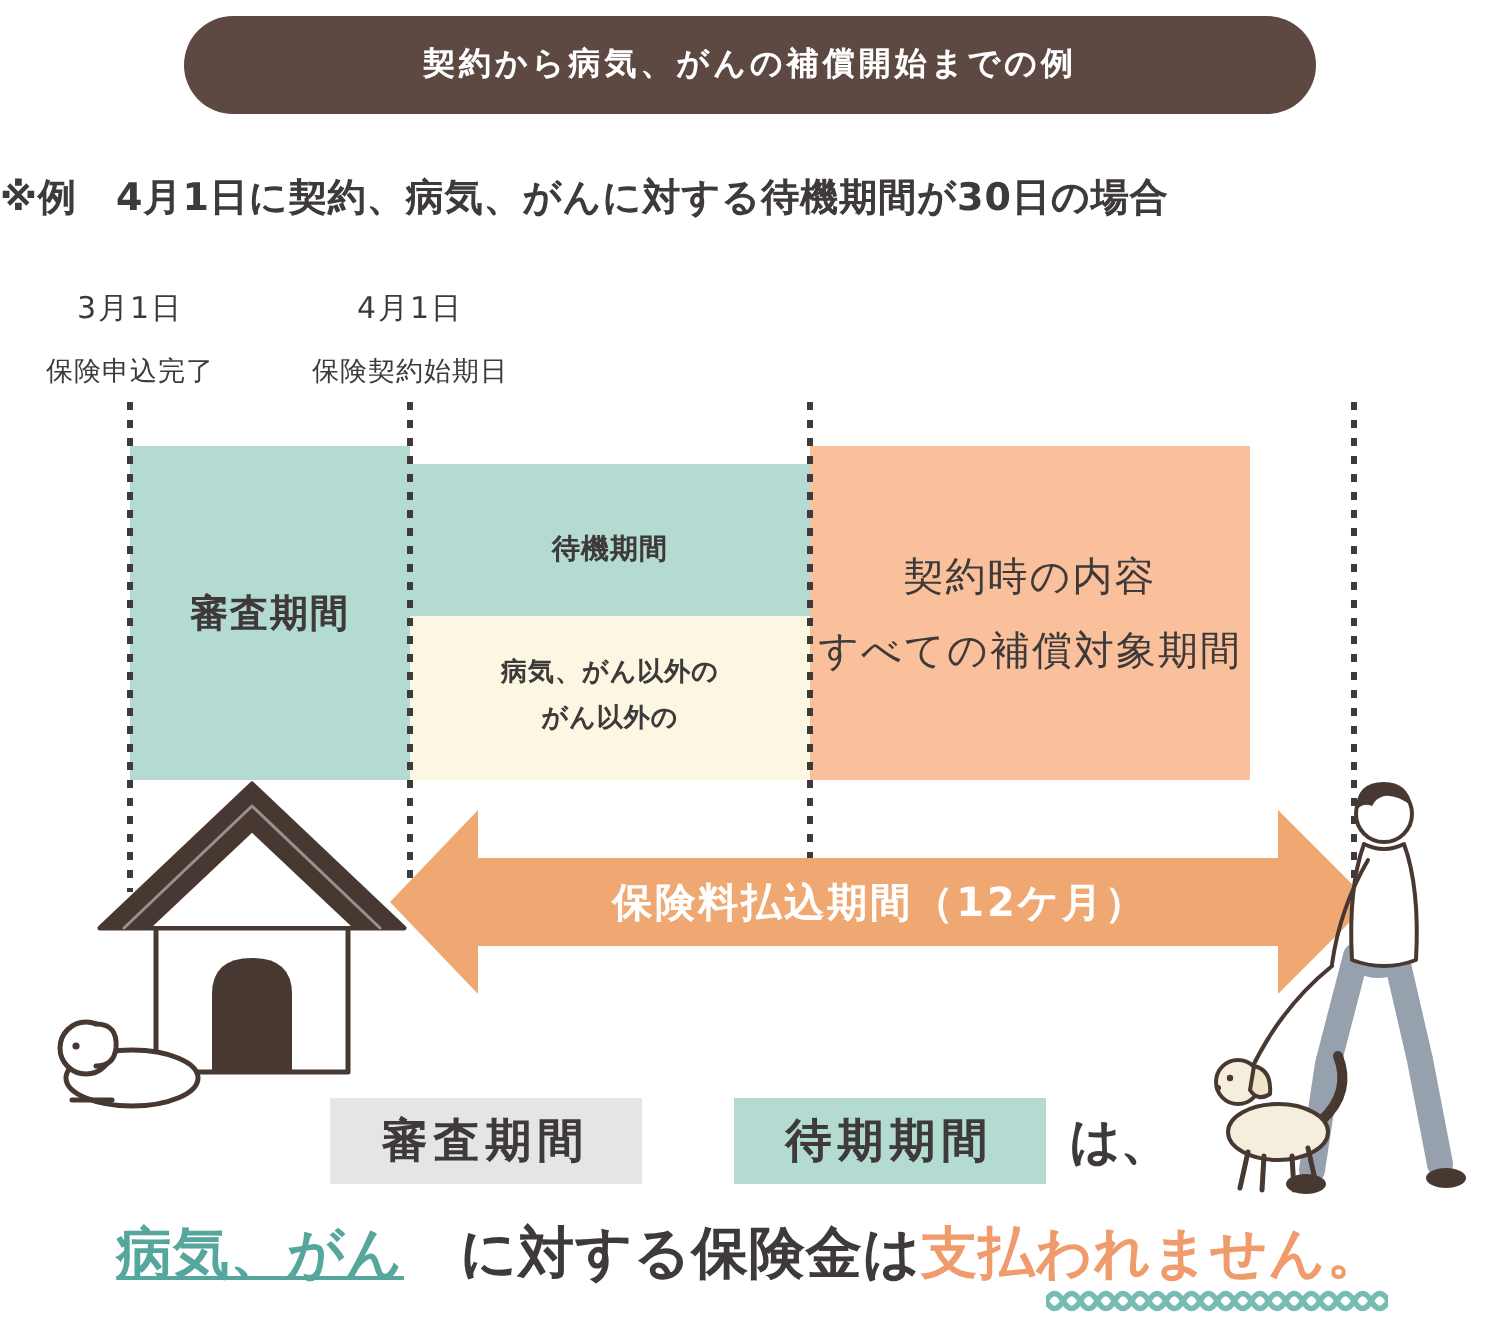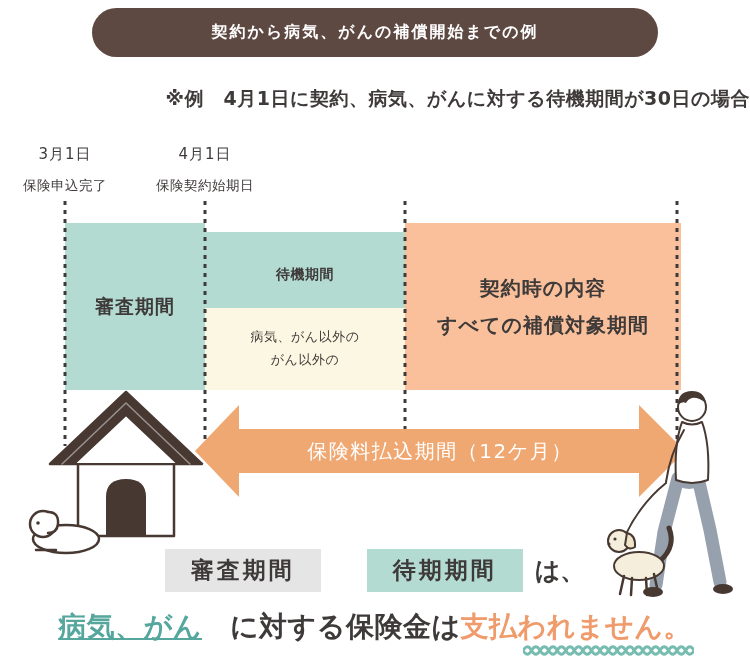--- a/index.html
+++ b/index.html
@@ -5,45 +5,45 @@
   * { margin:0; padding:0; box-sizing:border-box; }
   html,body { background:#fff; }
   body { font-family:"DejaVu Sans","Liberation Sans",sans-serif; color:var(--text-dark,#3e3a39); }
   .stage { position:relative; width:750px; height:669px; background:#fff; overflow:hidden; margin:0 auto; }
 
   .banner { position:absolute; left:92px; top:8px; width:566px; height:49px;
             background:var(--banner-brown,#5d4842); border-radius:26px;
             display:flex; align-items:center; justify-content:center; z-index:4; }
   .banner span { color:#fff; font-size:16px; font-weight:700; letter-spacing:2px; white-space:nowrap; }
 
-  .subtitle { position:absolute; top:86px; left:0; width:100%; text-align:right;
+  .subtitle { position:absolute; top:86px; left:0; width:100%; text-align:left;
               font-size:19px; font-weight:700; letter-spacing:.5px; }
 
   .milestone { position:absolute; top:145px; transform:translateX(-50%); text-align:center; z-index:4; }
   .m-date  { font-size:15px; font-weight:400; letter-spacing:1px; white-space:nowrap; }
   .m-label { font-size:13.5px; font-weight:500; margin-top:13px; letter-spacing:.5px; white-space:nowrap; }
 
   .dotline { position:absolute; top:201px; height:245px; width:3px; transform:translateX(-50%); z-index:2;
              background:repeating-linear-gradient(to bottom, var(--text-dark,#3e3a39) 0 4px, transparent 4px 9px); }
 
   .block { position:absolute; display:flex; flex-direction:column; align-items:center; justify-content:center;
            text-align:center; z-index:1; }
   .b-review  { left:65px;  top:223px; width:140px; height:167px; background:var(--teal-block,#b4dbd1);
                font-size:19px; font-weight:700; letter-spacing:1px; }
   .b-wait    { left:205px; top:232px; width:200px; height:85px;  background:var(--teal-block,#b4dbd1);
                font-size:14px; font-weight:700; letter-spacing:.5px; }
   .b-partial { left:205px; top:308px; width:200px; height:82px;  background:var(--cream-block,#fbf7e2);
-               font-size:13px; font-weight:400; line-height:1.75; letter-spacing:.5px; }
-  .b-full    { left:405px; top:223px; width:276px; height:167px; background:var(--orange-block,#f9c09b);
-               font-size:20px; font-weight:700; line-height:1.85; letter-spacing:1px; }
+               font-size:13px; font-weight:700; line-height:1.75; letter-spacing:.5px; }
+  .b-full    { left:405px; top:223px; width:220px; height:167px; background:var(--orange-block,#f9c09b);
+               font-size:20px; font-weight:400; line-height:1.85; letter-spacing:1px; }
 
   .arrow-svg   { position:absolute; left:183px; top:398px; width:514px; height:106px; z-index:2; }
   .arrow-label { position:absolute; left:183px; top:398px; width:514px; height:106px; z-index:3;
                  display:flex; align-items:center; justify-content:center;
-                 color:#fff; font-size:20px; font-weight:400; letter-spacing:1.5px; white-space:nowrap; }
+                 color:#fff; font-size:20px; font-weight:700; letter-spacing:1.5px; white-space:nowrap; }
 
   .doghouse { position:absolute; left:28px;  top:382px; width:190px; height:178px; z-index:3; }
   .person   { position:absolute; left:606px; top:380px; width:142px; height:237px; z-index:3; }
 
   .footer-row { position:absolute; top:549px; left:0; width:100%; display:flex;
                 align-items:center; justify-content:center; z-index:5; }
   .chip { display:inline-block; padding:6px 26px; font-size:23px; font-weight:700; letter-spacing:3px; white-space:nowrap; }
   .chip-gray { background:var(--gray-box,#e5e5e5); margin-right:46px; }
   .chip-teal { background:var(--teal-block,#b4dbd1); }
   .particle  { font-size:25px; font-weight:700; margin-left:12px; white-space:nowrap; }

